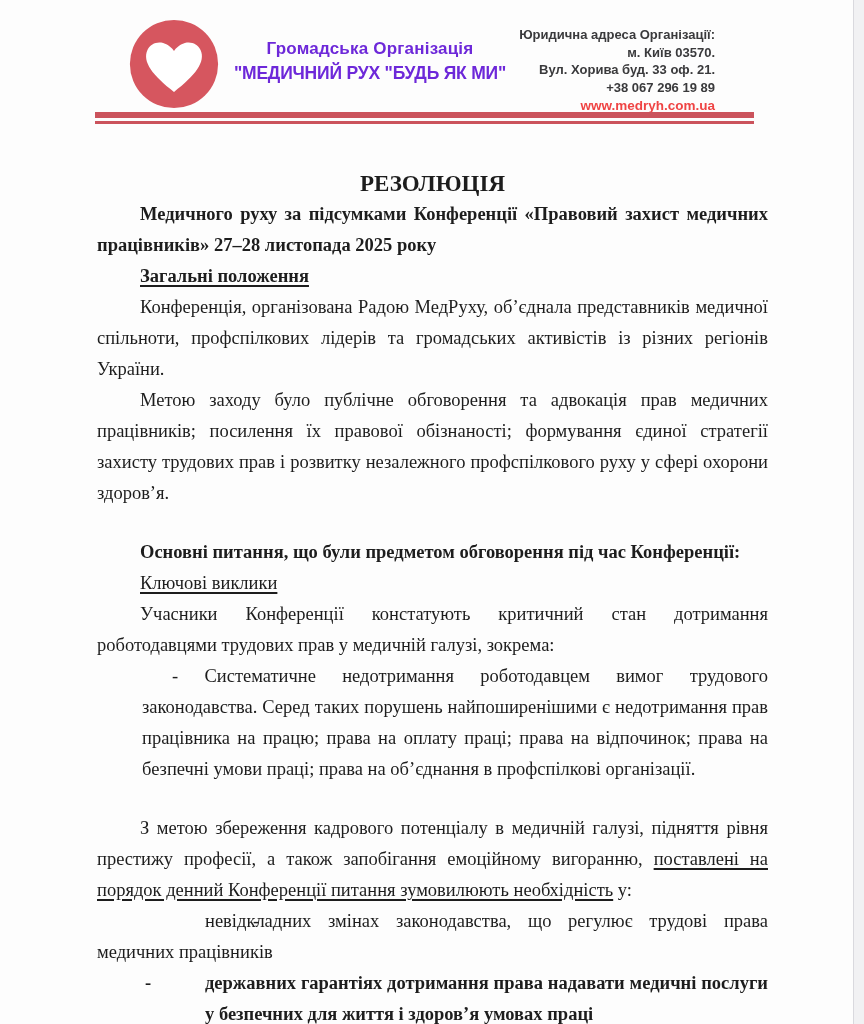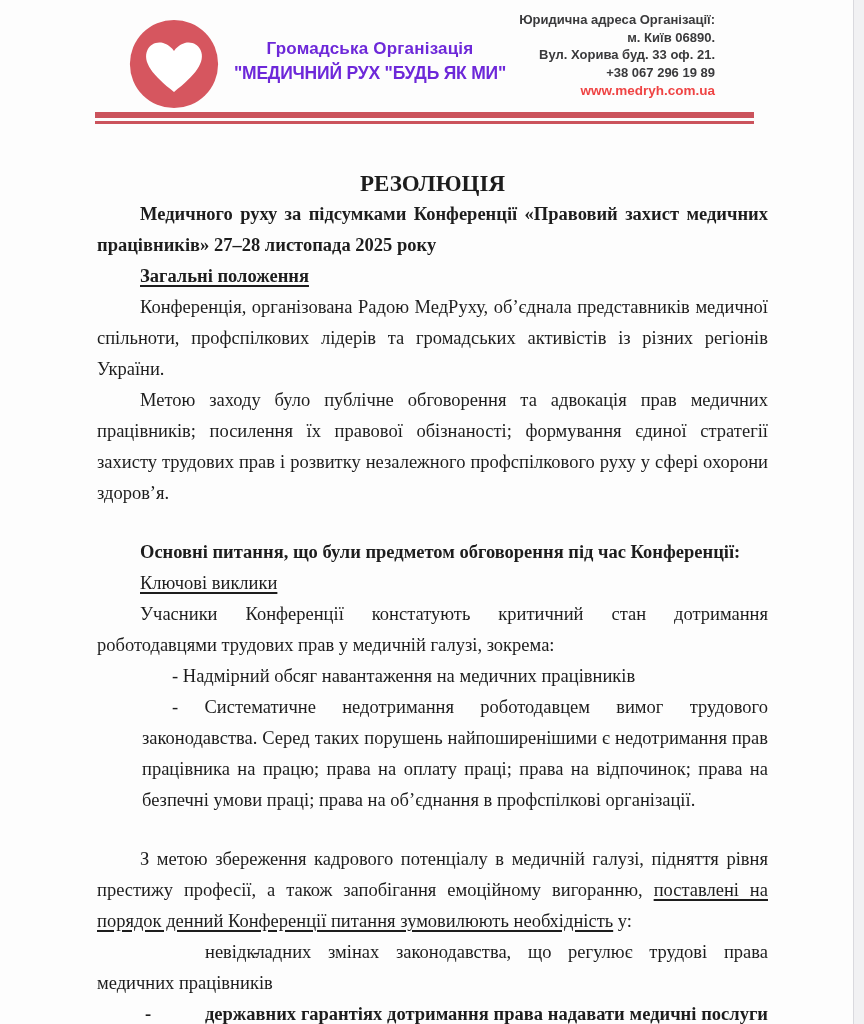--- a/index.html
+++ b/index.html
@@ -26,21 +26,21 @@
   .org {
     position:absolute; left:232px; top:36px; width:276px;
     text-align:center;
     font-family:"Liberation Sans", sans-serif;
     font-weight:bold; color:#6d28d9;
   }
   .org-line1 { font-size:17px; line-height:25px; letter-spacing:0.2px; }
   .org-line2 { font-size:17.5px; line-height:25px; letter-spacing:-0.2px; white-space:nowrap; }
 
   .addr {
-    position:absolute; top:11px; right:149px;
+    position:absolute; top:26px; right:149px;
     text-align:right;
     font-family:"Liberation Sans", sans-serif;
     font-size:13px; line-height:17.5px;
     font-weight:bold; color:#3a3a3c;
   }
   .addr .site { color:#ef4444; font-size:13.5px; margin-top:1px; }
 
   .rule { position:absolute; left:95px; width:659px; background:#cb535c; }
   .rule-thick { top:112px; height:6px; }
   .rule-thin  { top:121px; height:3px; }
@@ -77,21 +77,21 @@
     </svg>
   </div>
 
   <div class="org">
     <div class="org-line1">Громадська Організація</div>
     <div class="org-line2">"МЕДИЧНИЙ РУХ "БУДЬ ЯК МИ"</div>
   </div>
 
   <div class="addr">
     <div>Юридична адреса Організації:</div>
-    <div>м. Київ 06890.</div>
+    <div>м. Київ 03570.</div>
     <div>Вул. Хорива буд. 33 оф. 21.</div>
     <div>+38 067 296 19 89</div>
     <div class="site">www.medryh.com.ua</div>
   </div>
 
   <div class="rule rule-thick"></div>
   <div class="rule rule-thin"></div>
 
   <div class="doc">
 
@@ -104,21 +104,20 @@
     <p>Конференція, організована Радою МедРуху, об’єднала представників медичної спільноти, профспілкових лідерів та громадських активістів із різних регіонів України.</p>
 
     <p>Метою заходу було публічне обговорення та адвокація прав медичних працівників; посилення їх правової обізнаності; формування єдиної стратегії захисту трудових прав і розвитку незалежного профспілкового руху у сфері охорони здоров’я.</p>
 
     <p class="bold gap">Основні питання, що були предметом обговорення під час Конференції:</p>
 
     <p><span class="ul">Ключові виклики</span></p>
 
     <p>Учасники Конференції констатують критичний стан дотримання роботодавцями трудових прав у медичній галузі, зокрема:</p>
 
-    <p class="l1">- Надмірний обсяг навантаження на медичних працівників</p>
 
     <p class="l1">- Систематичне недотримання роботодавцем вимог трудового законодавства. Серед таких порушень найпоширенішими є недотримання прав працівника на працю; права на оплату праці; права на відпочинок; права на безпечні умови праці; права на об’єднання в профспілкові організації.</p>
 
     <p class="gap"><span>З метою збереження кадрового потенціалу в медичній галузі, підняття рівня престижу професії, а також запобігання емоційному вигоранню,  </span><span class="ul">поставлені на порядок денний Конференції питання зумовилюють необхідність</span><span> у:</span></p>
 
     <p class="l2a"><span class="mk">-</span><span>невідкладних змінах законодавства, що регулює трудові права медичних працівників</span></p>
 
     <p class="l2b"><span class="mk">-</span><span>державних гарантіях дотримання права надавати медичні послуги у безпечних для життя і здоров’я умовах праці</span></p>
 
   </div>

